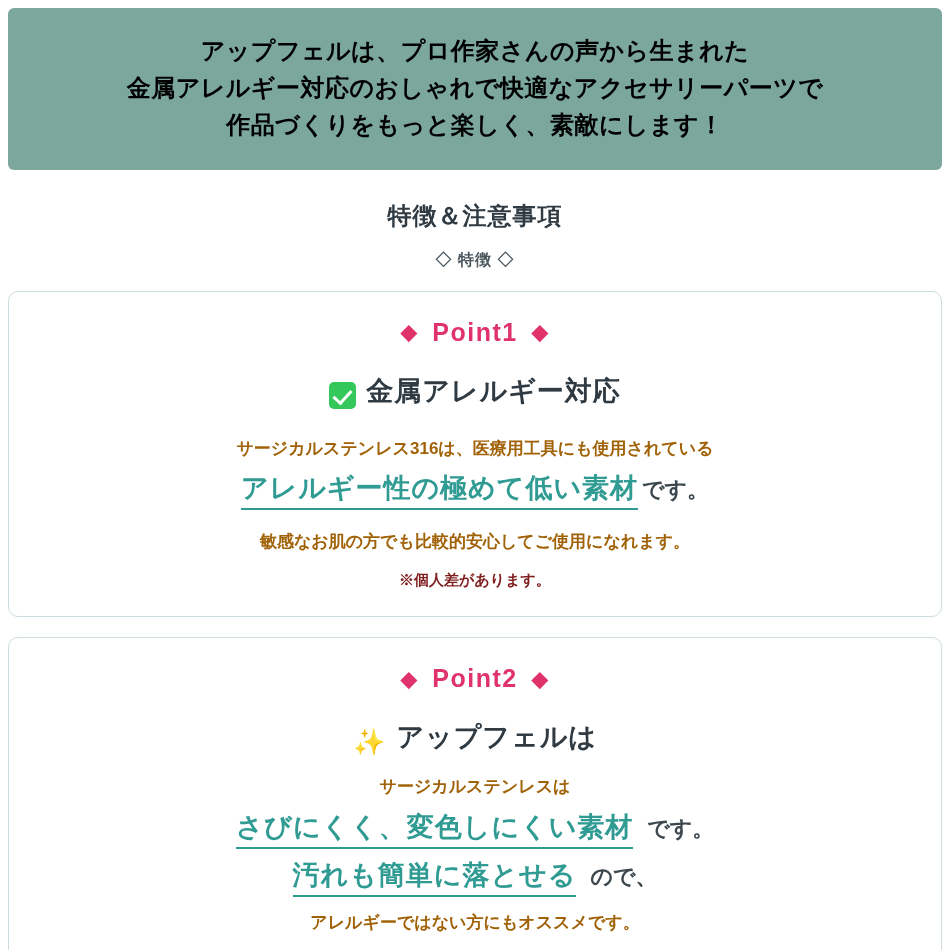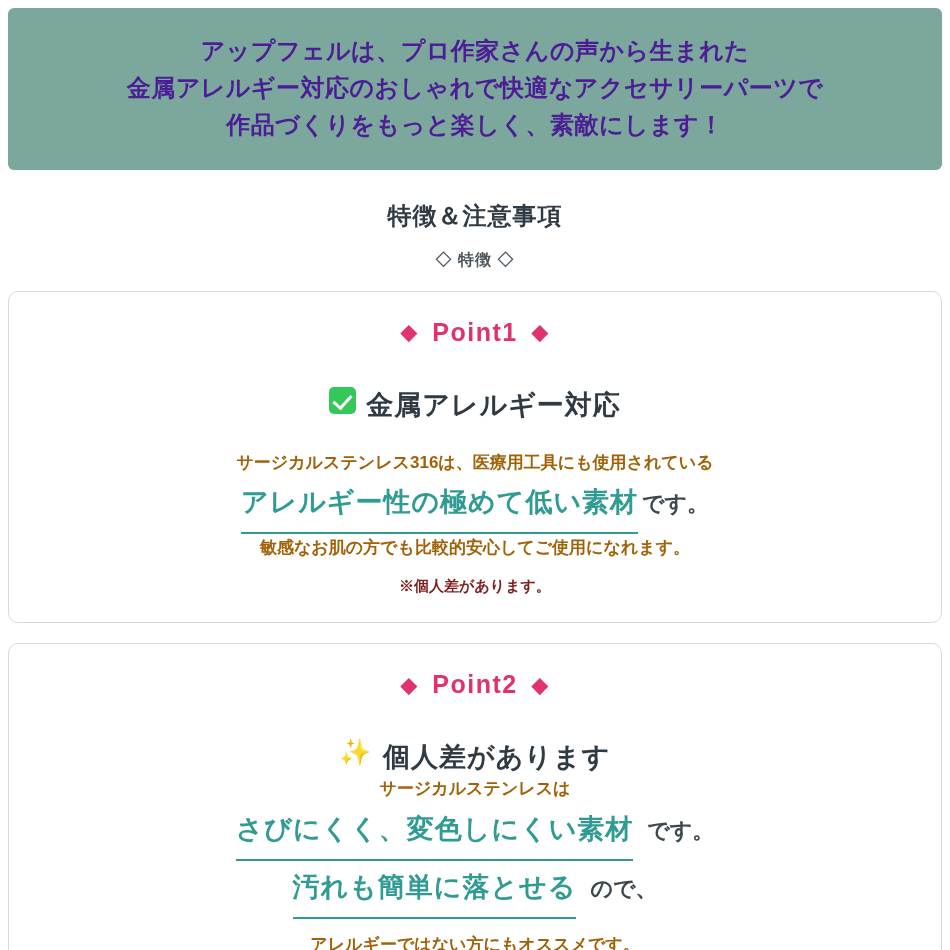--- a/index.html
+++ b/index.html
@@ -16,21 +16,21 @@
 
   
   .hero {
     margin: 8px 8px 0 8px;
     background: #7ba79d;
     border-radius: 6px;
     padding: 24px 20px 26px 20px;
     text-align: center;
   }
   .hero-line {
-    color: #4c1d95;
+    color: #000000;
     font-size: 24px;
     font-weight: bold;
     line-height: 1.55;
     letter-spacing: 0.5px;
   }
 
   
   .section-title {
     text-align: center;
     margin-top: 30px;
@@ -63,27 +63,27 @@
     color: #e0336c;
     letter-spacing: 1.5px;
     display: flex;
     align-items: center;
     justify-content: center;
     gap: 14px;
   }
   .diamond { font-size: 21px; color: #e0336c; }
 
   .card-head {
-    margin-top: 40px;
+    margin-top: 26px;
     font-size: 27px;
     font-weight: bold;
     color: #2f3a42;
     letter-spacing: 1px;
     display: flex;
-    align-items: flex-start;
+    align-items: flex-end;
     justify-content: center;
     gap: 10px;
   }
   .check-icon {
     display: inline-block;
     width: 27px; height: 27px;
     background: #34c759;
     border-radius: 5px;
     position: relative;
     flex: 0 0 auto;
@@ -103,36 +103,36 @@
     line-height: 1;
   }
 
   .body-line {
     font-size: 17px;
     font-weight: bold;
     color: #a16207;
     line-height: 1.6;
   }
   .mt26 { margin-top: 26px; }
-  .mt18 { }
+  .mt18 { margin-top: 18px; }
   .mt12 { margin-top: 12px; }
 
   .hl-row {
     margin-top: 8px;
     display: flex;
     align-items: baseline;
     justify-content: center;
     flex-wrap: wrap;
   }
   .hl {
     font-size: 27px;
     font-weight: bold;
     color: #2f9b93;
     border-bottom: 2px solid #2f9b93;
-    padding-bottom: 12px;
+    padding-bottom: 2px;
     letter-spacing: 1px;
   }
   .hl-tail {
     font-size: 22px;
     font-weight: bold;
     color: #3c474e;
     margin-left: 4px;
   }
   .hl-tail-sp { margin-left: 14px; }
 
@@ -182,21 +182,21 @@
 
 <div class="card">
   <div class="point-label">
     <span class="diamond">◆</span>
     <span>Point2</span>
     <span class="diamond">◆</span>
   </div>
 
   <div class="card-head">
     <span class="sparkle-icon">✨</span>
-    <span>個人差があります</span>
+    <span>アップフェルは</span>
   </div>
 
   <div class="body-line mt18">サージカルステンレスは</div>
 
   <div class="hl-row">
     <span class="hl">さびにくく、変色しにくい素材</span>
     <span class="hl-tail hl-tail-sp">です。</span>
   </div>
 
   <div class="hl-row">

